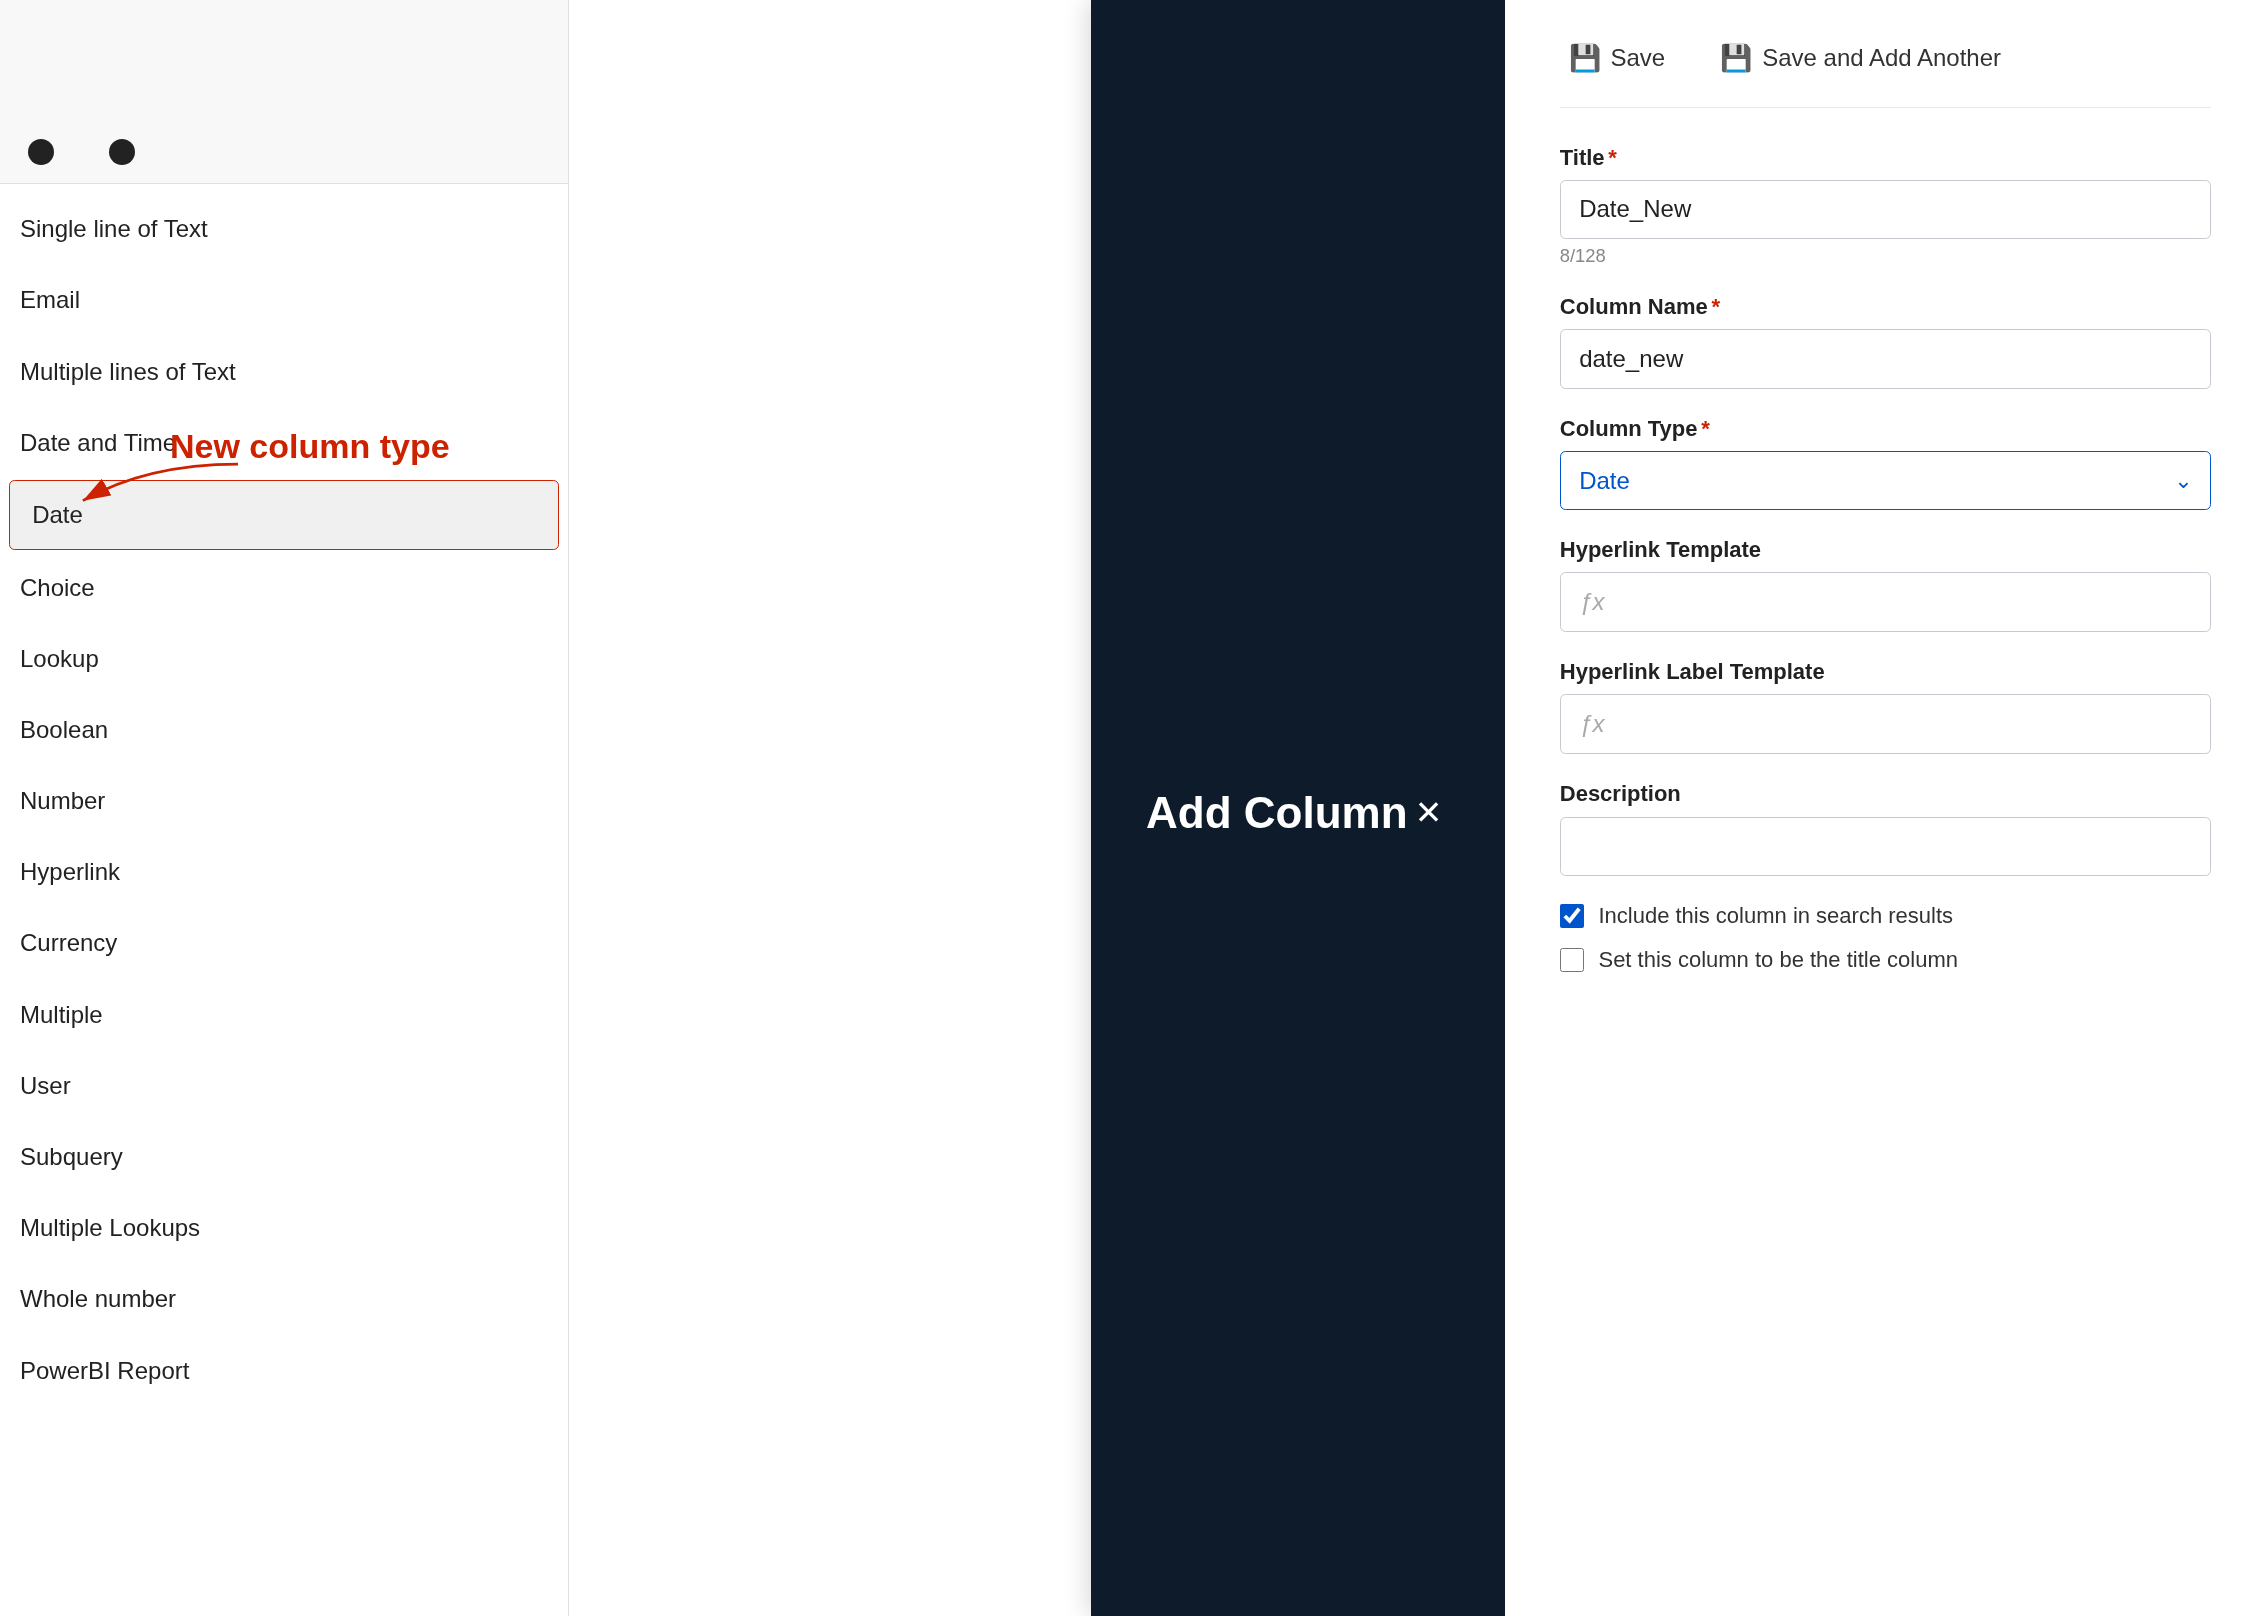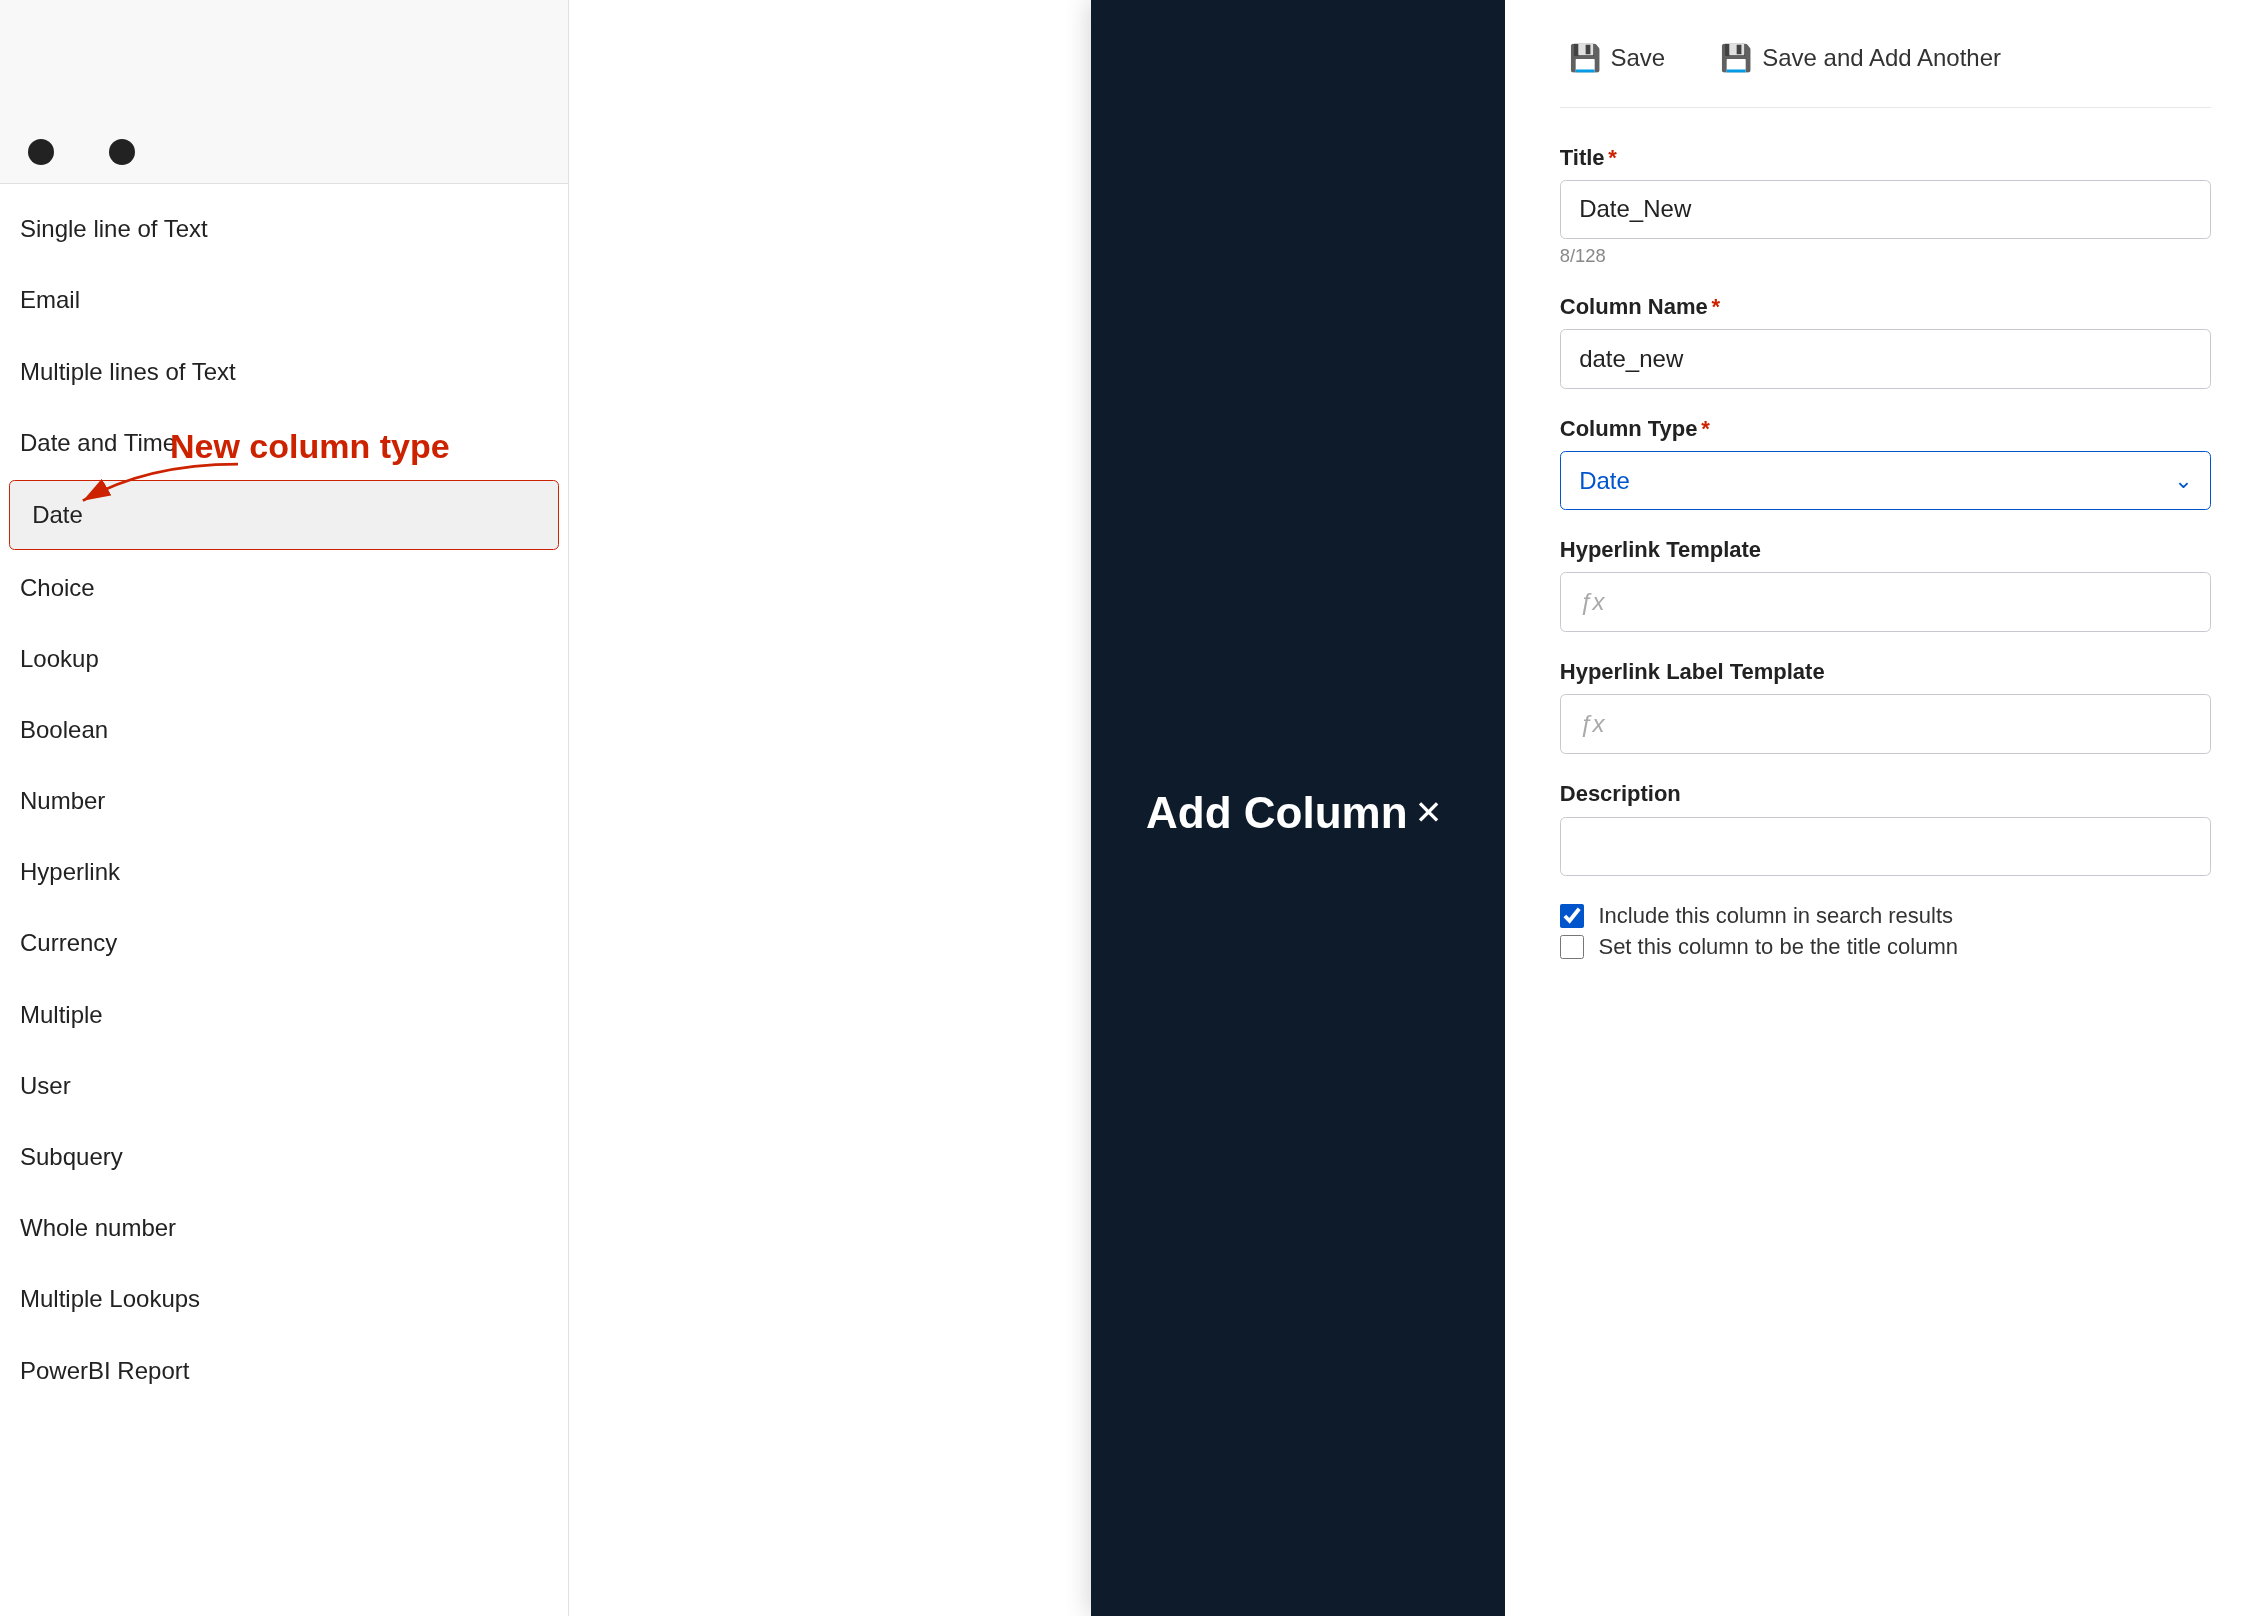--- a/index.html
+++ b/index.html
@@ -221,21 +221,21 @@
 
     .form-input-fx::placeholder {
       color: #aaa;
       font-style: italic;
     }
 
     
     .checkbox-group {
       display: flex;
       flex-direction: column;
-      gap: 5px;
+      gap: 18px;
       margin-top: 9.2px;
     }
 
     .checkbox-row {
       display: flex;
       align-items: center;
       gap: 14.7px;
     }
 
     .checkbox-input {
@@ -275,22 +275,22 @@
     <div class="column-type-item selected">Date</div>
     <div class="column-type-item">Choice</div>
     <div class="column-type-item">Lookup</div>
     <div class="column-type-item">Boolean</div>
     <div class="column-type-item">Number</div>
     <div class="column-type-item">Hyperlink</div>
     <div class="column-type-item">Currency</div>
     <div class="column-type-item">Multiple</div>
     <div class="column-type-item">User</div>
     <div class="column-type-item">Subquery</div>
+    <div class="column-type-item">Multiple Lookups</div>
     <div class="column-type-item">Whole number</div>
-    <div class="column-type-item">Multiple Lookups</div>
     <div class="column-type-item">PowerBI Report</div>
   </div>
 </div>
 
 <div style="position:absolute; top:427px; left:170px;">
   
   <svg width="239" height="73" style="position:absolute; top:27.5px; left:-161px;" viewBox="0 0 260 80">
     <defs>
       <marker id="arrowhead" markerWidth="10" markerHeight="7" refX="10" refY="3.5" orient="auto">
         <polygon points="0 0, 10 3.5, 0 7" fill="#cc2200"></polygon>

